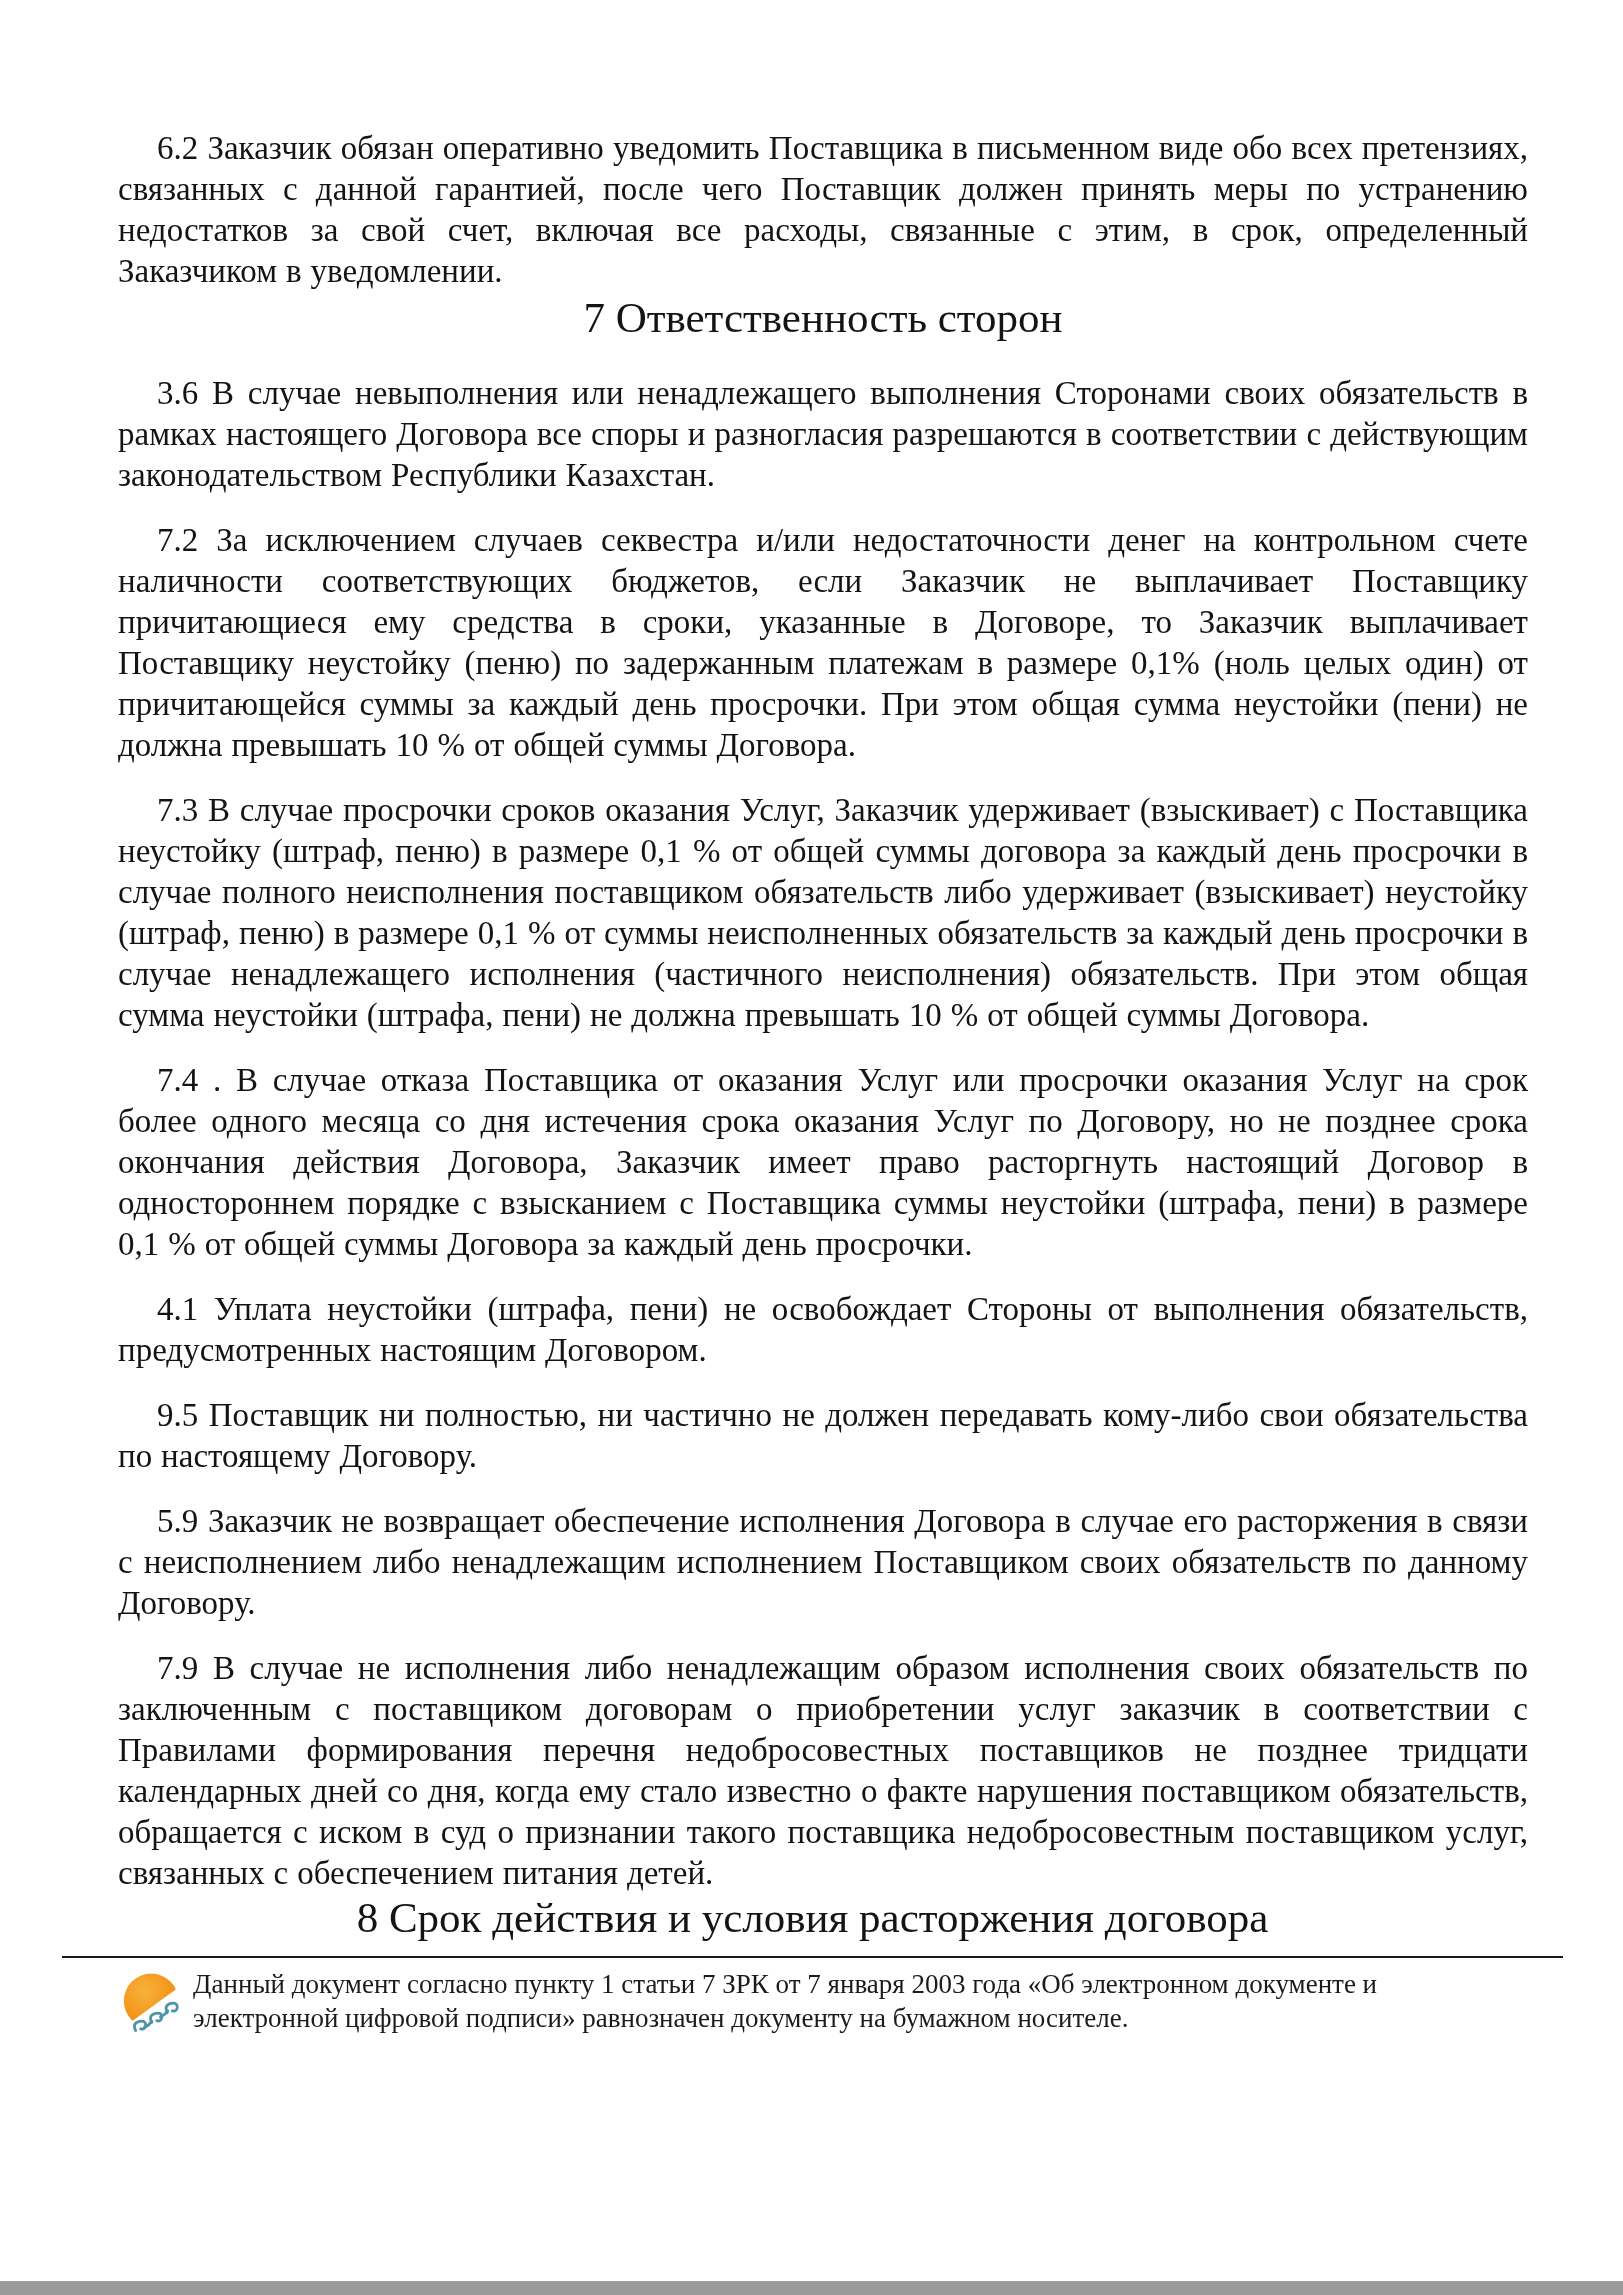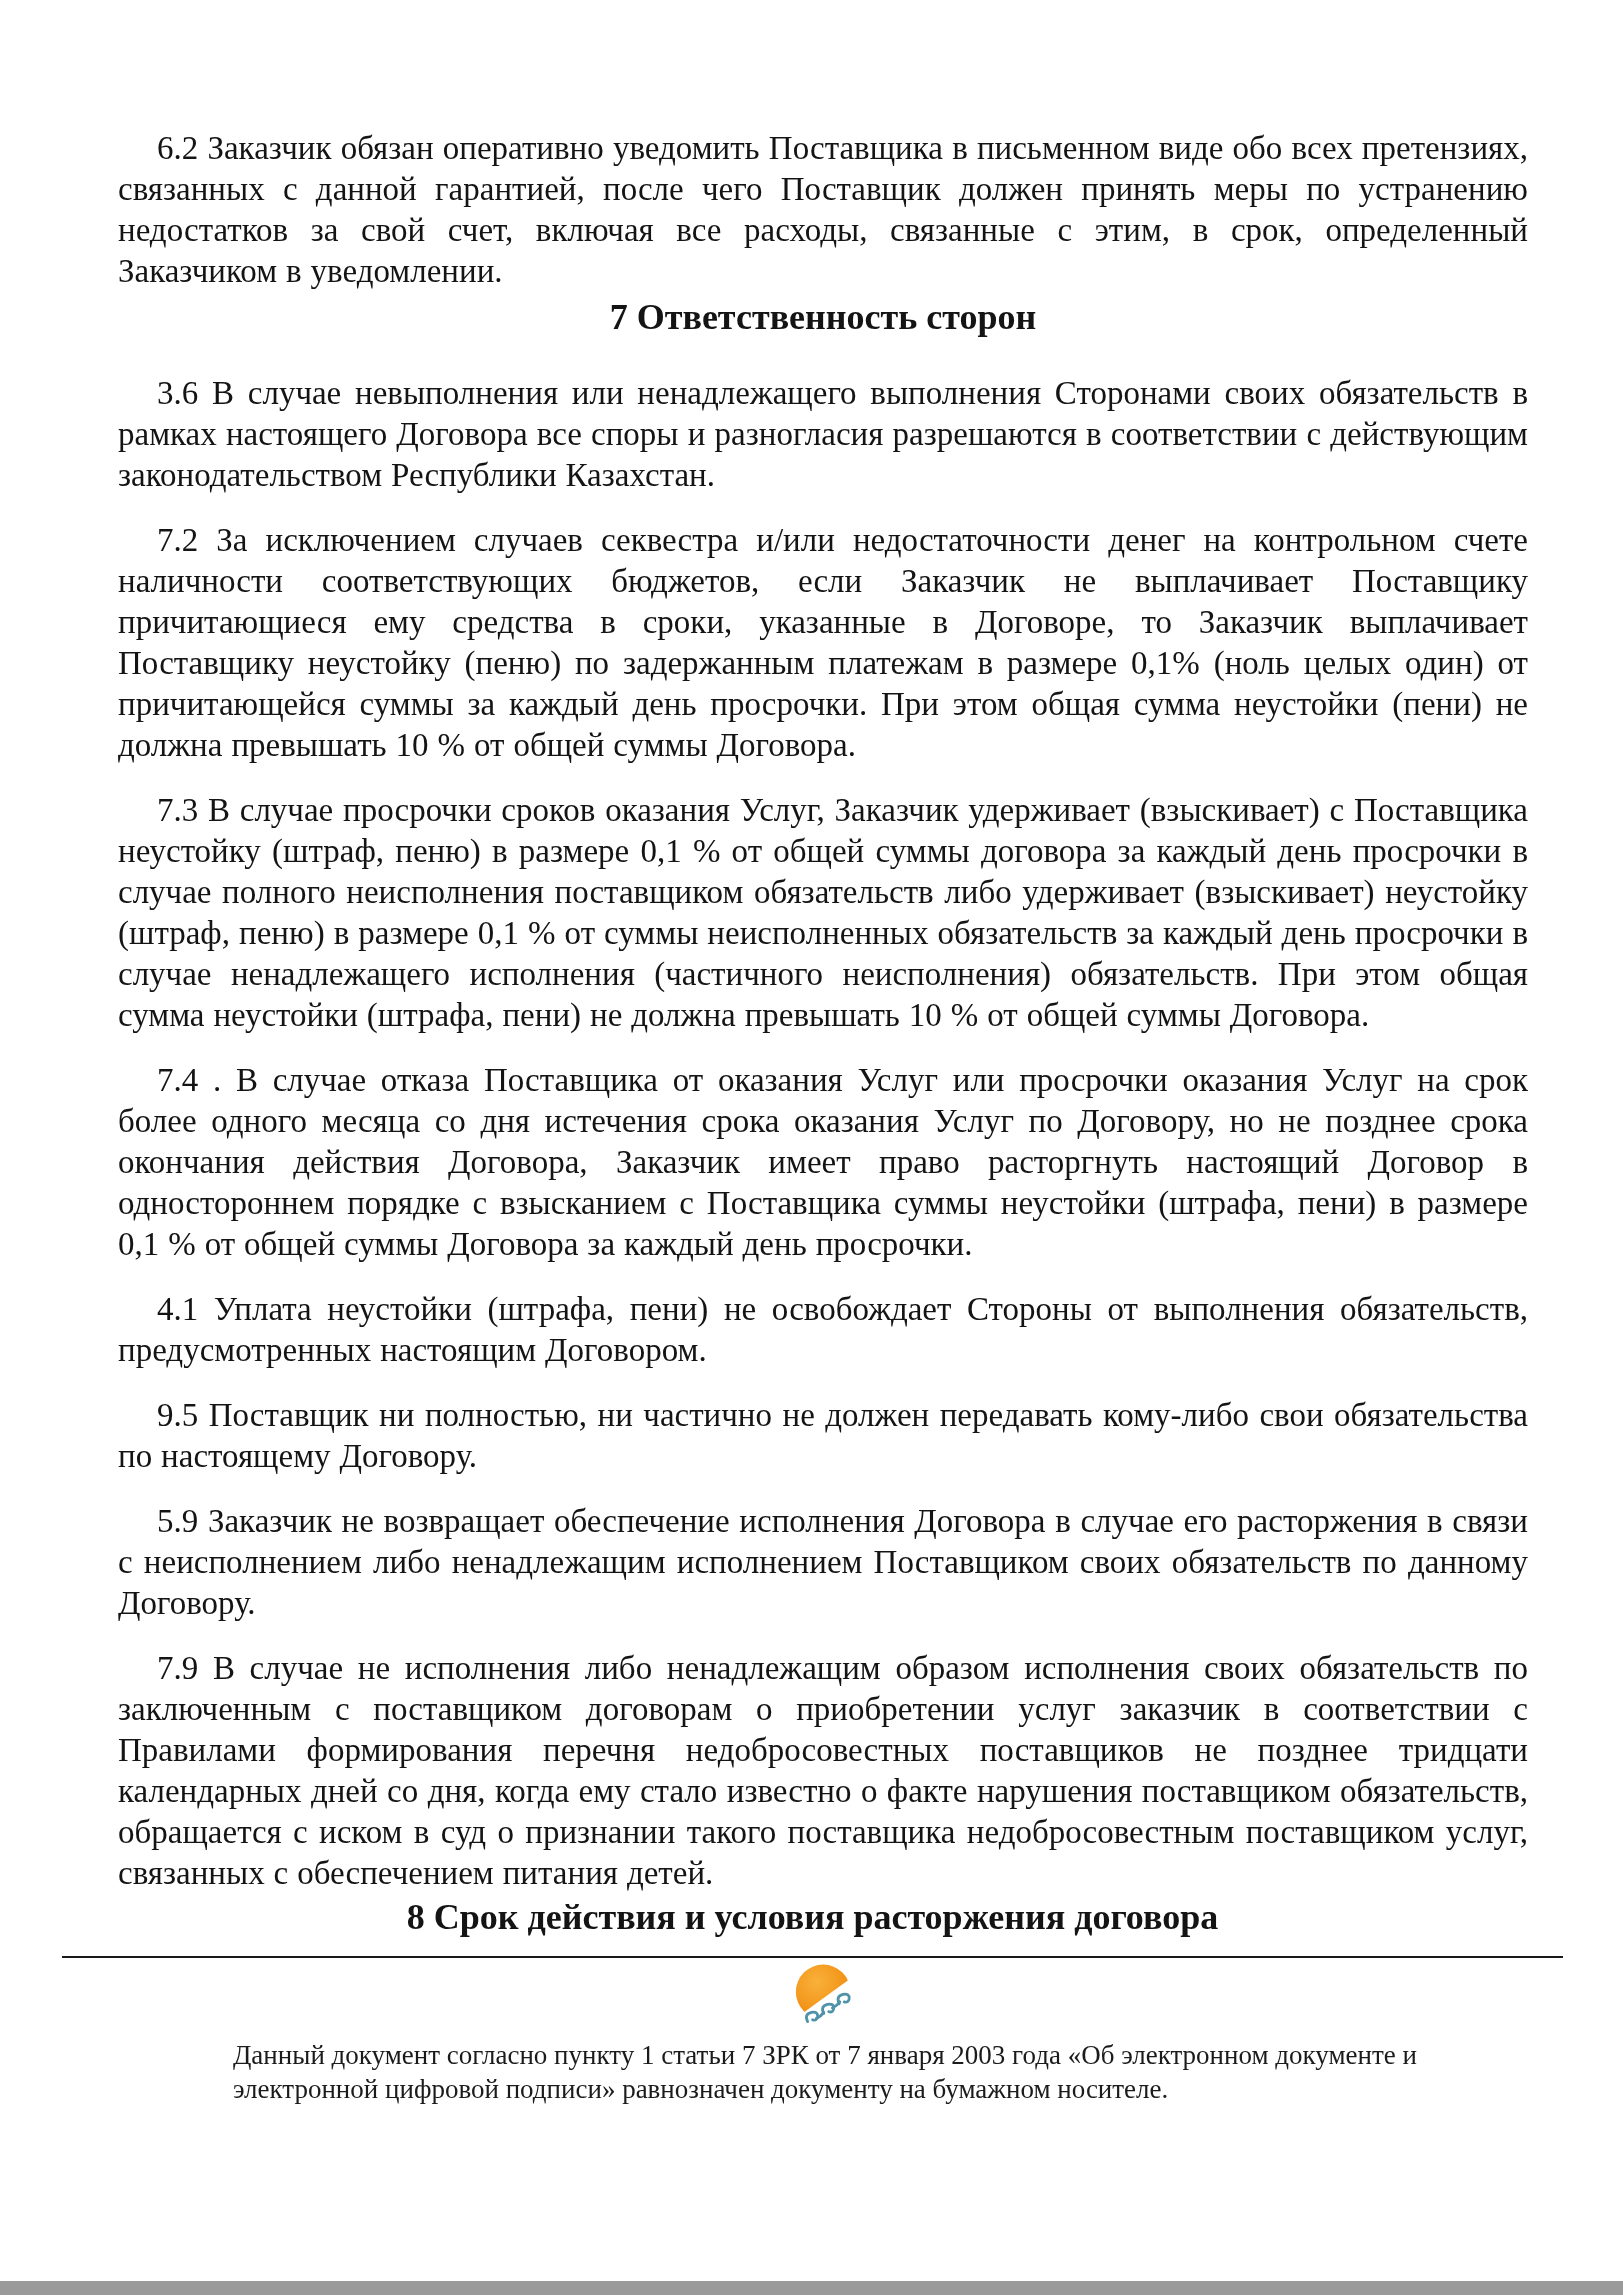--- a/index.html
+++ b/index.html
@@ -22,42 +22,41 @@
     font-size: 33px;
     line-height: 41px;
     text-align: justify;
     text-indent: 39px;
     margin: 0;
     word-spacing: 0.7px;
   }
   .m-std   { margin-top: 24px; }
   .m-first { margin-top: 0; }
   .h-center {
-    font-size: 36px;
+    font-size: 43px;
     line-height: 41px;
-    font-weight: bold;
+    font-weight: normal;
     text-align: center;
     margin: 0;
   }
   .heading-7 { margin-top: 5.2px; }
   .p-after-h { margin-top: 35px; }
   .section8-wrap {
     margin-top: 2.6px;
     margin-left: -56px;
     margin-right: -35px;
     border-bottom: 2.6px solid #1a1a1a;
     padding-bottom: 18px;
   }
   .footer {
     display: flex;
-    align-items: center;
+    align-items: flex-end;
     gap: 9.2px;
     margin-top: 6.5px;
     margin-left: 3.9px;
-    flex-direction: column;
   }
   .stamp {
     flex: 0 0 auto;
     width: 62px;
     height: 62px;
   }
   .footer-text {
     padding-top: 2.6px;
     font-size: 27px;
     line-height: 34px;

